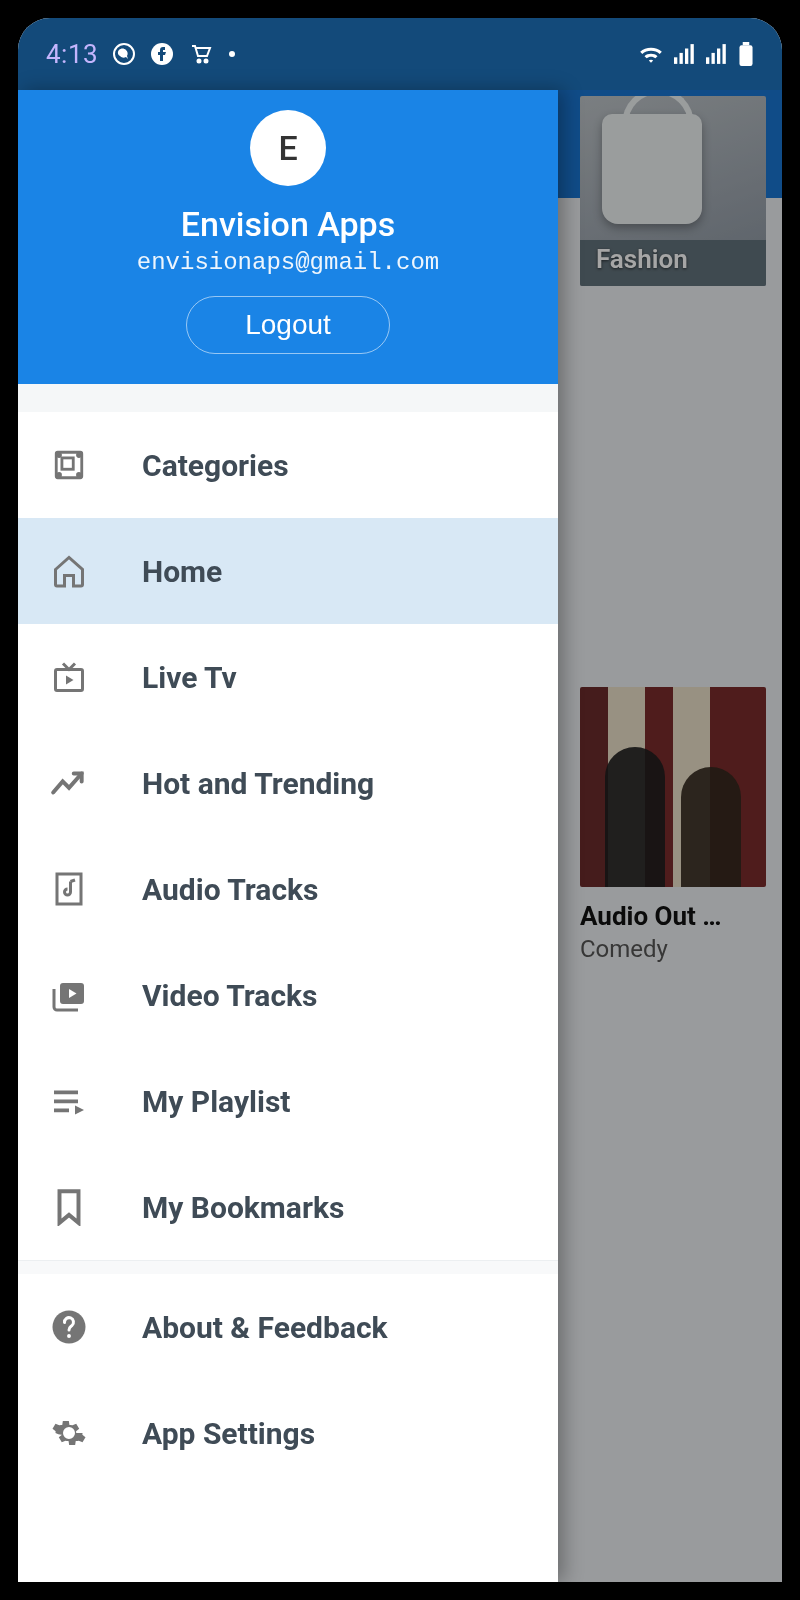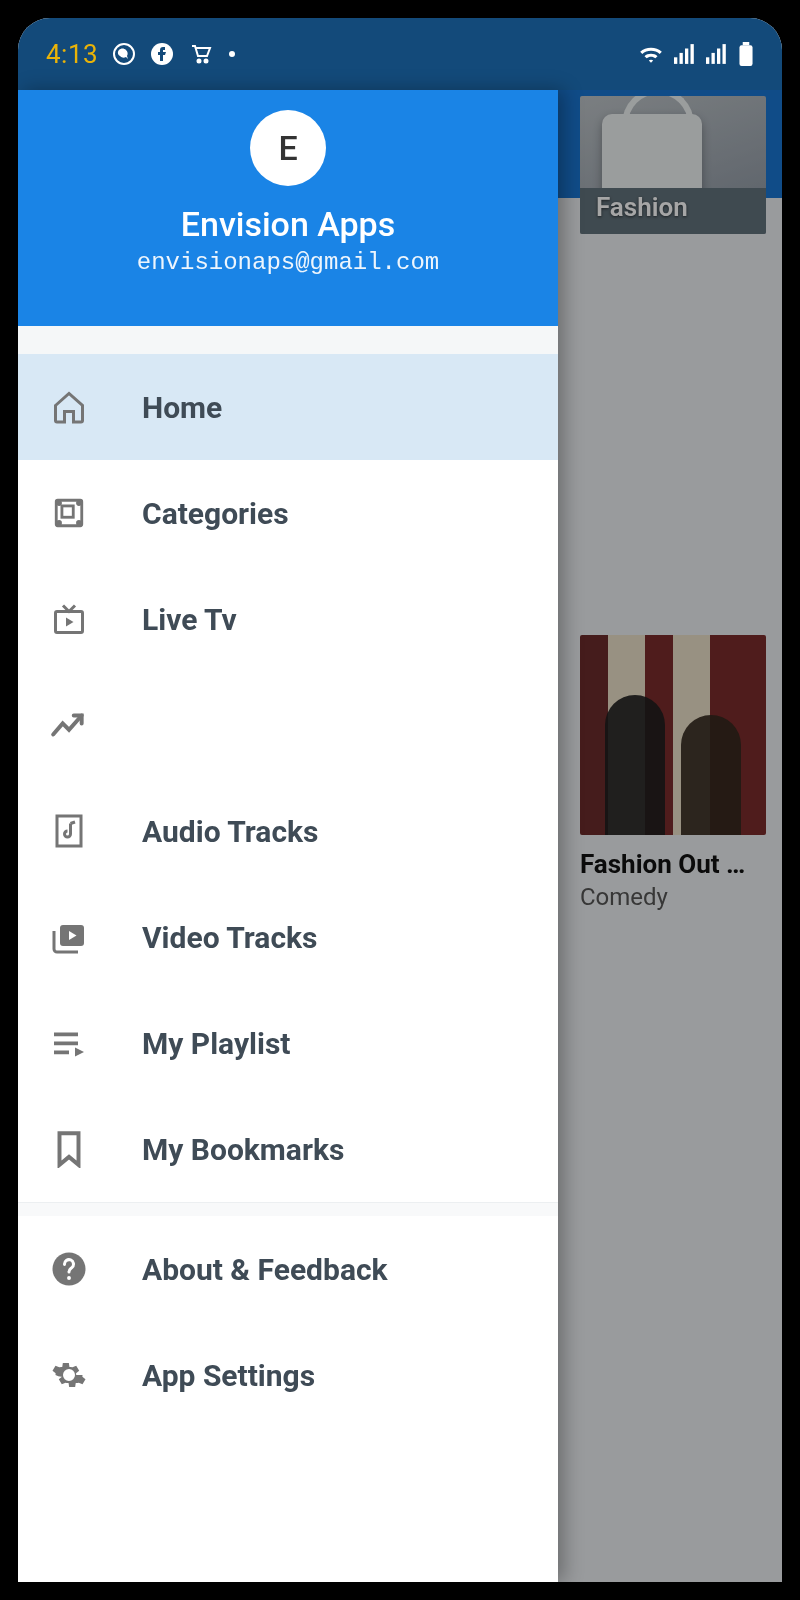--- a/index.html
+++ b/index.html
@@ -35,21 +35,21 @@
     background: #fff;
     border-radius: 32px 32px 0 0;
     overflow: hidden;
     position: relative;
   }
 
   
   .status-bar {
     height: 72px;
     background: #134a7a;
-    color: #eab308;
+    color: #c4b5fd;
     display: flex;
     align-items: center;
     justify-content: space-between;
     padding: 0 28px;
     font-size: 24px;
   }
   .status-left { display: flex; align-items: center; gap: 14px; }
   .status-right { display: flex; align-items: center; gap: 10px; }
   .status-time { font-weight: 400; font-size: 26px; letter-spacing: 0.5px; }
   .status-icon { display: inline-flex; }
@@ -83,21 +83,21 @@
     display: flex;
     flex-direction: column;
   }
   .tile {
     width: 186px;
     margin-bottom: 36px;
     position: relative;
   }
   .tile-img {
     width: 100%;
-    height: 138px;
+    height: 190px;
     background: #888;
     border-radius: 2px;
     position: relative;
     overflow: hidden;
   }
   .tile-cap {
     position: absolute;
     bottom: 12px;
     left: 16px;
     color: #fff;
@@ -332,74 +332,76 @@
             <div class="tile-cap">Fashion</div>
           </div>
         </div>
         <div style="height:190px"></div>
         <div style="height:175px"></div>
         <div class="tile tile-comedy">
           <div class="tile-img">
               <div class="person a"></div>
               <div class="person b"></div>
             </div>
-          <div class="tile-title">Fashion Out …</div>
+          <div class="tile-title">Audio Out …</div>
           <div class="tile-sub">Comedy</div>
         </div>
       </div>
 
       <div class="scrim"></div>
     </div>
 
     <nav class="drawer">
       <div class="drawer-header">
         <div class="avatar">E</div>
         <div class="user-name">Envision Apps</div>
         <div class="user-email">envisionaps@gmail.com</div>
+        <button class="logout-btn">Logout</button>
       </div>
       <div class="drawer-spacer"></div>
       <ul class="menu" id="menu-main">
-          <li class="menu-item active">
-            <span class="mi-icon">
-              <svg width="36" height="36" viewBox="0 0 24 24" fill="none" stroke="#757575" stroke-width="2">
-                <path d="M3 11l9-8 9 8v10a1 1 0 01-1 1h-5v-7h-6v7H4a1 1 0 01-1-1z"></path>
-              </svg>
-            </span>
-            <span class="menu-label">Home</span>
-          </li>
           <li class="menu-item">
             <span class="mi-icon">
               <svg width="34" height="34" viewBox="0 0 24 24" fill="none" stroke="#757575" stroke-width="2">
                 <rect x="3" y="3" width="18" height="18" rx="1"></rect>
                 <rect x="7" y="7" width="8" height="8"></rect>
                 <circle cx="5" cy="5" r="1" fill="#757575"></circle>
                 <circle cx="19" cy="5" r="1" fill="#757575"></circle>
                 <circle cx="5" cy="19" r="1" fill="#757575"></circle>
                 <circle cx="19" cy="19" r="1" fill="#757575"></circle>
               </svg>
             </span>
             <span class="menu-label">Categories</span>
           </li>
+          <li class="menu-item active">
+            <span class="mi-icon">
+              <svg width="36" height="36" viewBox="0 0 24 24" fill="none" stroke="#757575" stroke-width="2">
+                <path d="M3 11l9-8 9 8v10a1 1 0 01-1 1h-5v-7h-6v7H4a1 1 0 01-1-1z"></path>
+              </svg>
+            </span>
+            <span class="menu-label">Home</span>
+          </li>
           <li class="menu-item">
             <span class="mi-icon">
               <svg width="36" height="36" viewBox="0 0 24 24" fill="none" stroke="#757575" stroke-width="2">
                 <rect x="3" y="7" width="18" height="14" rx="1"></rect>
                 <path d="M8 3l4 4 4-4"></path>
                 <path d="M10 11l5 3-5 3z" fill="#757575" stroke="none"></path>
               </svg>
             </span>
             <span class="menu-label">Live Tv</span>
           </li>
           <li class="menu-item">
             <span class="mi-icon">
               <svg width="38" height="28" viewBox="0 0 24 16" fill="none" stroke="#757575" stroke-width="2.5" stroke-linecap="round">
                 <path d="M2 14l6-7 4 4 8-9"></path>
                 <path d="M15 2h5v5"></path>
               </svg>
             </span>
+            <span class="menu-label">Hot and Trending</span>
           </li>
           <li class="menu-item">
             <span class="mi-icon">
               <svg width="32" height="36" viewBox="0 0 20 24" fill="none" stroke="#757575" stroke-width="2">
                 <rect x="2" y="2" width="16" height="20"></rect>
                 <path d="M11 7v7a2 2 0 11-2-2"></path>
                 <path d="M11 7l3-1"></path>
               </svg>
             </span>
             <span class="menu-label">Audio Tracks</span>

